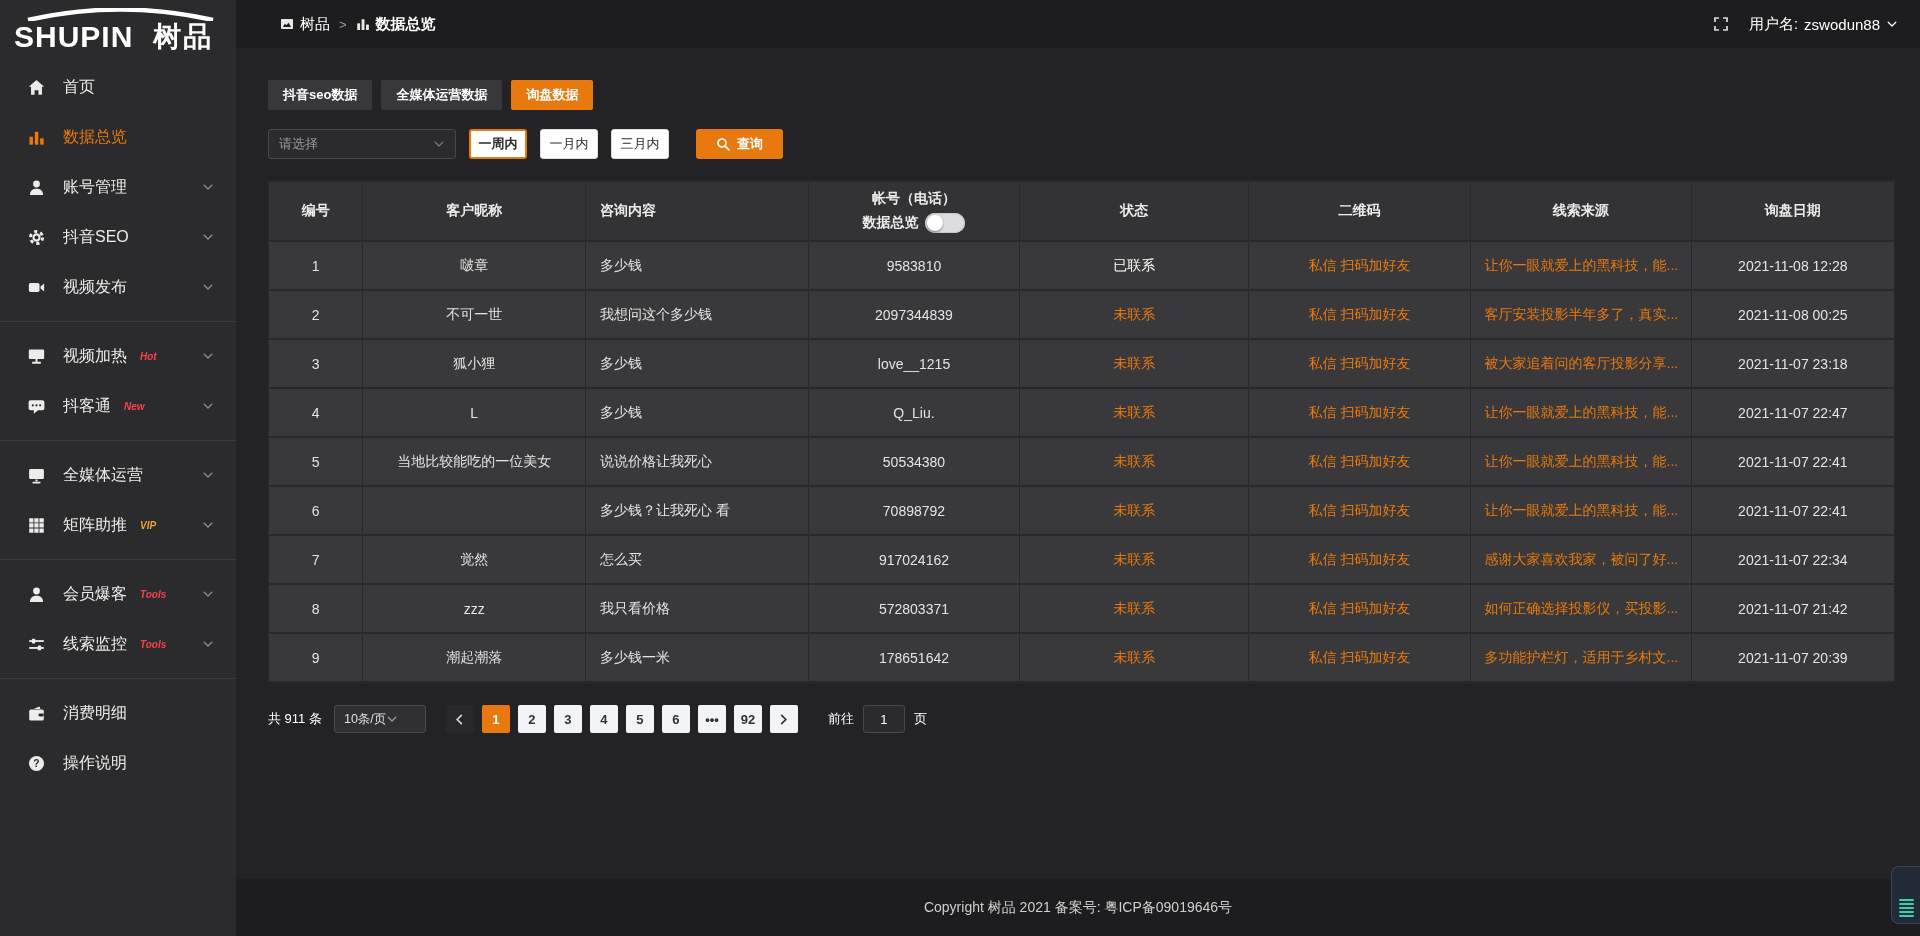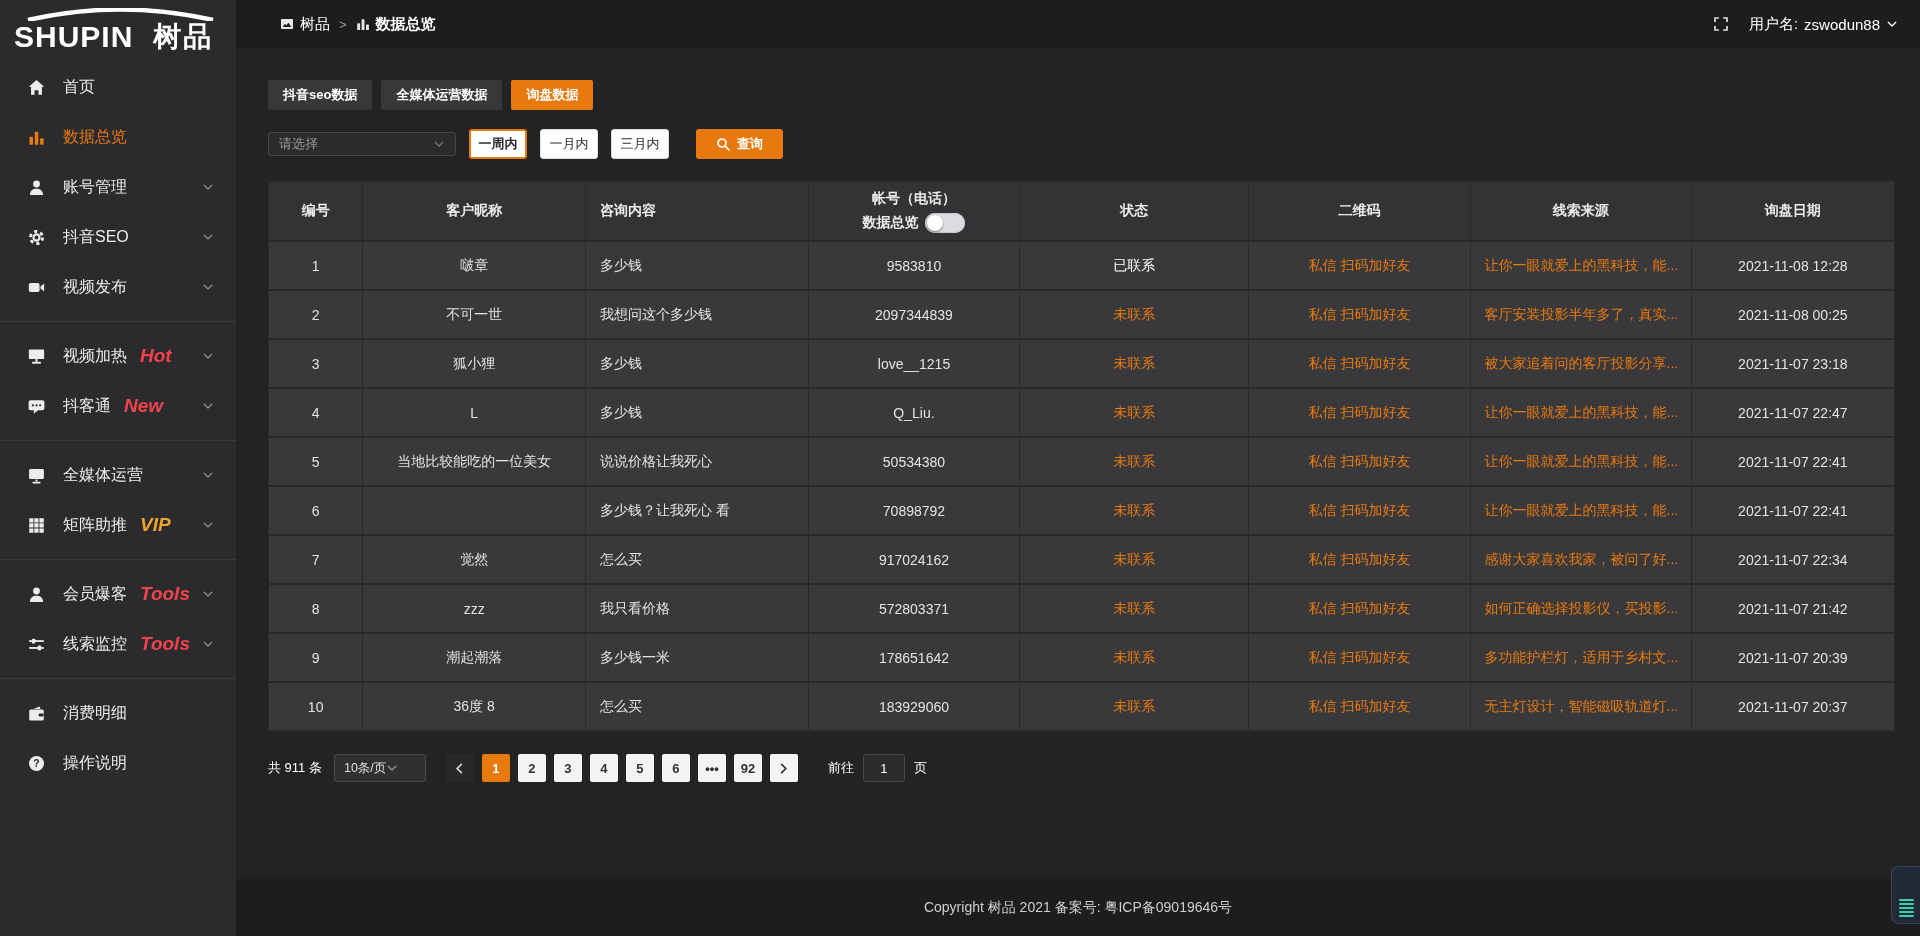--- a/index.html
+++ b/index.html
@@ -15,21 +15,21 @@
   
   .sidebar{position:absolute;left:0;top:0;width:236px;height:936px;background:#2b2b2d;z-index:3;}
   .logo{height:62px;padding:8px 0 0 14px;}
   .logo-arc{margin-left:4px;}
   .logo-text{color:#fff;font-weight:bold;font-size:30px;line-height:1.05;letter-spacing:1px;display:flex;align-items:center;gap:20px;white-space:nowrap;}
   .logo-cn{font-size:28px;letter-spacing:2px;}
   .side-group + .side-group{margin-top:9px;padding-top:9px;border-top:1px solid #3a3a3d;}
   .side-item{height:50px;display:flex;align-items:center;padding:0 22px 0 28px;font-size:16px;color:#ececec;cursor:pointer;}
   .side-item.active{color:var(--accent);}
   .side-item .icon{width:20px;margin-right:15px;display:flex;align-items:center;}
-  .badge{margin-left:13px;font-style:italic;font-weight:bold;font-size:19px;text-align:center;}
+  .badge{margin-left:13px;font-style:italic;font-weight:bold;font-size:10px;text-align:center;}
   .badge.red{color:#f4434c;}
   .badge.gold{color:#f2a32b;}
   .chev{margin-left:auto;color:#8f8f92;display:flex;}
 
   
   .topbar{position:absolute;left:236px;top:0;right:0;height:48px;background:#1d1d1f;display:flex;align-items:center;z-index:2;}
   .crumbs{display:flex;align-items:center;gap:9px;margin-left:44px;font-size:15px;color:#fff;}
   .crumb{display:flex;align-items:center;gap:6px;cursor:pointer;}
   .crumb .cicon{display:flex;color:#e6e6e6;}
   .crumb .cicon svg{width:14px;height:14px;}
@@ -43,21 +43,21 @@
   
   .main{position:absolute;left:236px;top:48px;right:0;bottom:0;background:#232325;}
   .content{padding:32px 25px 0 32px;}
 
   .tabs{display:flex;gap:9px;}
   .tab{height:30px;padding:12px 15px;display:flex;align-items:center;background:#38383b;color:#fff;
        font-size:13px;font-weight:bold;border-radius:2px;cursor:pointer;}
   .tab.active{background:var(--accent);}
 
   .filters{display:flex;align-items:center;margin-top:19px;}
-  .select{width:188px;height:24px;background:#2b2b2e;border:1px solid #48484b;border-radius:3px;
+  .select{width:188px;height:30px;background:#2b2b2e;border:1px solid #48484b;border-radius:3px;
           display:flex;align-items:center;justify-content:space-between;padding:0 10px;
           color:#9b9b9e;font-size:13px;cursor:pointer;}
   .select .caret{display:flex;color:#77777a;}
   .range{width:58px;height:30px;background:#fff;border:1px solid #e0e0e0;border-radius:3px;
          display:flex;align-items:center;justify-content:center;font-size:13px;color:#2b2b2b;
          margin-left:13px;cursor:pointer;}
   .range.active{border:2px solid var(--accent);font-weight:bold;}
   .btn-search{height:30px;padding:0 20px;margin-left:27px;background:var(--accent);color:#fff;border-radius:3px;
               display:flex;align-items:center;gap:7px;font-size:13px;font-weight:bold;cursor:pointer;}
   .btn-search .sicon{display:flex;color:#fff;}
@@ -550,30 +550,20 @@
             <td>9</td>
             <td>潮起潮落</td>
             <td class="al">多少钱一米</td>
             <td>178651642</td>
             <td class="status">未联系</td>
             <td class="qr">私信 扫码加好友</td>
             <td class="al src">多功能护栏灯，适用于乡村文...</td>
             <td>2021-11-07 20:39</td>
           </tr>
 
-          <tr>
-            <td>10</td>
-            <td>36度 8</td>
-            <td class="al">怎么买</td>
-            <td>183929060</td>
-            <td class="status">未联系</td>
-            <td class="qr">私信 扫码加好友</td>
-            <td class="al src">无主灯设计，智能磁吸轨道灯...</td>
-            <td>2021-11-07 20:37</td>
-          </tr>
 
       </tbody>
     </table>
 
     <div class="pag">
       <span class="total">共 911 条</span>
       <div class="size-sel">
         <span>10条/页</span>
         <span class="caret">
             <svg width="12" height="12" viewBox="0 0 14 14">

